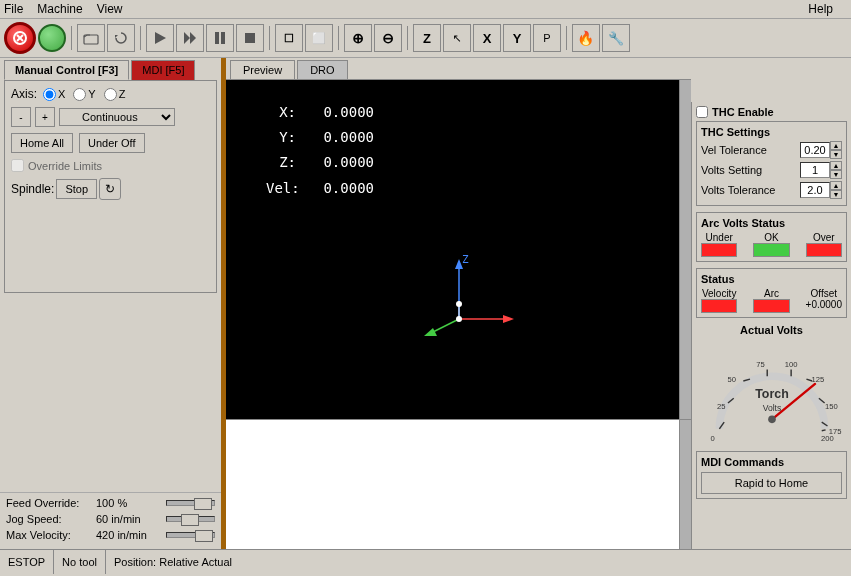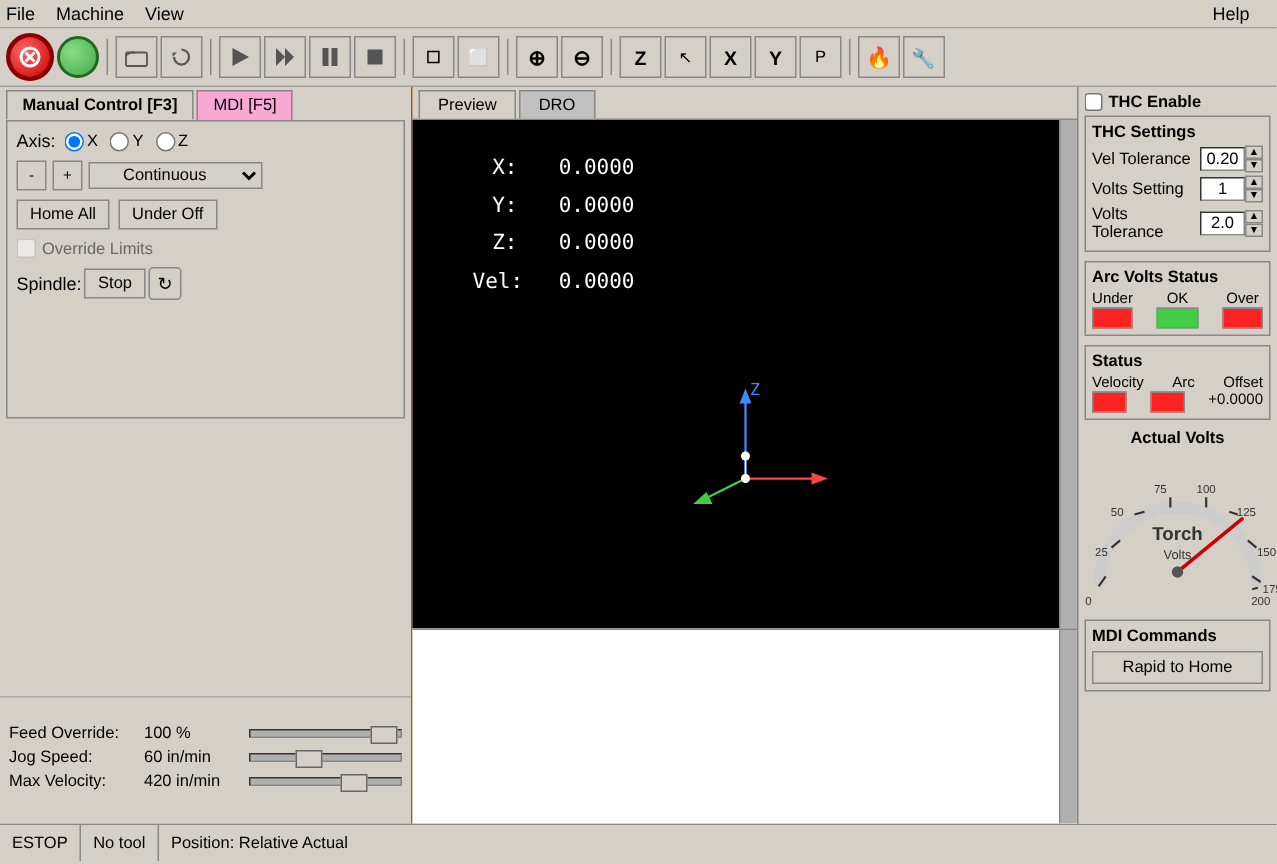--- a/index.html
+++ b/index.html
@@ -14,25 +14,25 @@
     .toolbar { display: flex; align-items: center; background: #d4d0c8; padding: 3px 4px; border-bottom: 1px solid #a0a0a0; gap: 2px; }
     .toolbar-btn { width: 28px; height: 28px; background: #d4d0c8; border: 1px solid #888; display: flex; align-items: center; justify-content: center; cursor: pointer; font-size: 14px; }
     .toolbar-sep { width: 1px; height: 24px; background: #888; margin: 0 3px; }
     .estop-btn { width: 32px; height: 32px; border-radius: 50%; background: radial-gradient(circle at 35% 35%, #ff6666, #cc0000); border: 3px solid #880000; cursor: pointer; display: flex; align-items: center; justify-content: center; }
     .power-btn { width: 28px; height: 28px; border-radius: 50%; background: radial-gradient(circle at 35% 35%, #88dd88, #44aa44); border: 2px solid #226622; cursor: pointer; }
 
     
     .main-layout { display: flex; height: calc(576px - 60px - 25px); }
 
     
-    .left-panel { width: 275px; background: #d4d0c8; border-right: 1px solid #a16207; display: flex; flex-direction: column; }
+    .left-panel { width: 226px; background: #d4d0c8; border-right: 5px solid #a16207; display: flex; flex-direction: column; }
 
     
     .tabs { display: flex; padding: 2px 4px 0; gap: 2px; }
-    .tab { padding: 3px 10px; border: 1px solid #888; border-bottom: none; background: #f9a8d4; cursor: pointer; font-size: 11px; }
+    .tab { padding: 3px 10px; border: 1px solid #888; border-bottom: none; background: #b91c1c; cursor: pointer; font-size: 11px; }
     .tab.active { background: #d4d0c8; border-bottom: 1px solid #d4d0c8; font-weight: bold; }
     .tab-content { border: 1px solid #888; margin: 0 4px; padding: 6px; background: #d4d0c8; flex: 1; }
 
     
     .axis-row { display: flex; align-items: center; margin-bottom: 6px; }
     .axis-label { width: 32px; font-size: 12px; }
     .radio-group { display: flex; gap: 8px; }
     .radio-item { display: flex; align-items: center; gap: 2px; font-size: 11px; }
     .jog-row { display: flex; align-items: center; gap: 4px; margin-bottom: 6px; }
     .jog-btn { width: 20px; height: 20px; border: 1px solid #888; background: #d4d0c8; cursor: pointer; display: flex; align-items: center; justify-content: center; font-size: 10px; }
@@ -40,21 +40,21 @@
     .home-row { display: flex; gap: 6px; margin-bottom: 6px; }
     .home-btn { padding: 3px 8px; border: 1px solid #888; background: #d4d0c8; cursor: pointer; font-size: 11px; }
     .override-row { display: flex; align-items: center; gap: 4px; margin-bottom: 6px; }
     .checkbox-label { font-size: 11px; color: #666; }
     .spindle-row { display: flex; align-items: center; gap: 2px; margin-top: 4px; }
     .spindle-label { font-size: 12px; }
     .stop-btn { padding: 3px 8px; border: 1px solid #888; background: #d4d0c8; cursor: pointer; font-size: 11px; }
     .spindle-icon { width: 22px; height: 22px; border: 1px solid #888; border-radius: 3px; display: flex; align-items: center; justify-content: center; font-size: 12px; cursor: pointer; }
 
     
-    .sliders-section { padding: 18px 6px; border-top: 1px solid #aaa; }
+    .sliders-section { padding: 4px 6px; border-top: 1px solid #aaa; }
     .slider-row { display: flex; align-items: center; margin-bottom: 4px; }
     .slider-label { width: 90px; font-size: 11px; }
     .slider-value { width: 70px; font-size: 11px; }
     .slider-track { flex: 1; height: 6px; background: #b0b0b0; border: 1px inset #888; position: relative; }
     .slider-thumb { width: 18px; height: 12px; background: #d4d0c8; border: 1px solid #666; position: absolute; top: -3px; }
 
     
     .center-area { flex: 1; display: flex; flex-direction: column; }
     .preview-tabs { display: flex; padding: 2px 4px 0; gap: 2px; border-bottom: 1px solid #888; }
     .preview-tab { padding: 3px 12px; border: 1px solid #888; border-bottom: none; background: #c0c0c0; cursor: pointer; font-size: 11px; }
@@ -62,21 +62,21 @@
     .viewport { background: #000; flex: 1; position: relative; overflow: hidden; }
     .coords-display { position: absolute; top: 20px; left: 40px; color: white; font-family: monospace; font-size: 14px; line-height: 1.8; }
     .coord-row { display: flex; gap: 8px; }
     .coord-label { color: white; width: 30px; text-align: right; }
     .coord-value { color: white; width: 70px; text-align: right; }
 
     
     .log-area { height: 130px; background: white; border-top: 1px solid #888; overflow-y: auto; }
 
     
-    .right-panel { width: 133px; background: #d4d0c8; border-left: 1px solid #888; display: flex; flex-direction: column; padding: 4px; gap: 3px; overflow-y: auto; }
+    .right-panel { width: 160px; background: #d4d0c8; border-left: 1px solid #888; display: flex; flex-direction: column; padding: 4px; gap: 3px; overflow-y: auto; margin-top: 44px; }
 
     
     .thc-header { display: flex; align-items: center; gap: 4px; font-size: 11px; font-weight: bold; }
     .checkbox-small { width: 12px; height: 12px; }
     .param-row { display: flex; align-items: center; justify-content: space-between; margin: 2px 0; }
     .param-label { font-size: 11px; }
     .spinbox { display: flex; align-items: center; }
     .spinbox input { width: 30px; font-size: 11px; border: 1px inset #888; background: white; text-align: center; padding: 1px; }
     .spin-btns { display: flex; flex-direction: column; }
     .spin-btn { width: 12px; height: 9px; font-size: 7px; border: 1px solid #888; background: #d4d0c8; cursor: pointer; display: flex; align-items: center; justify-content: center; line-height: 1; }

